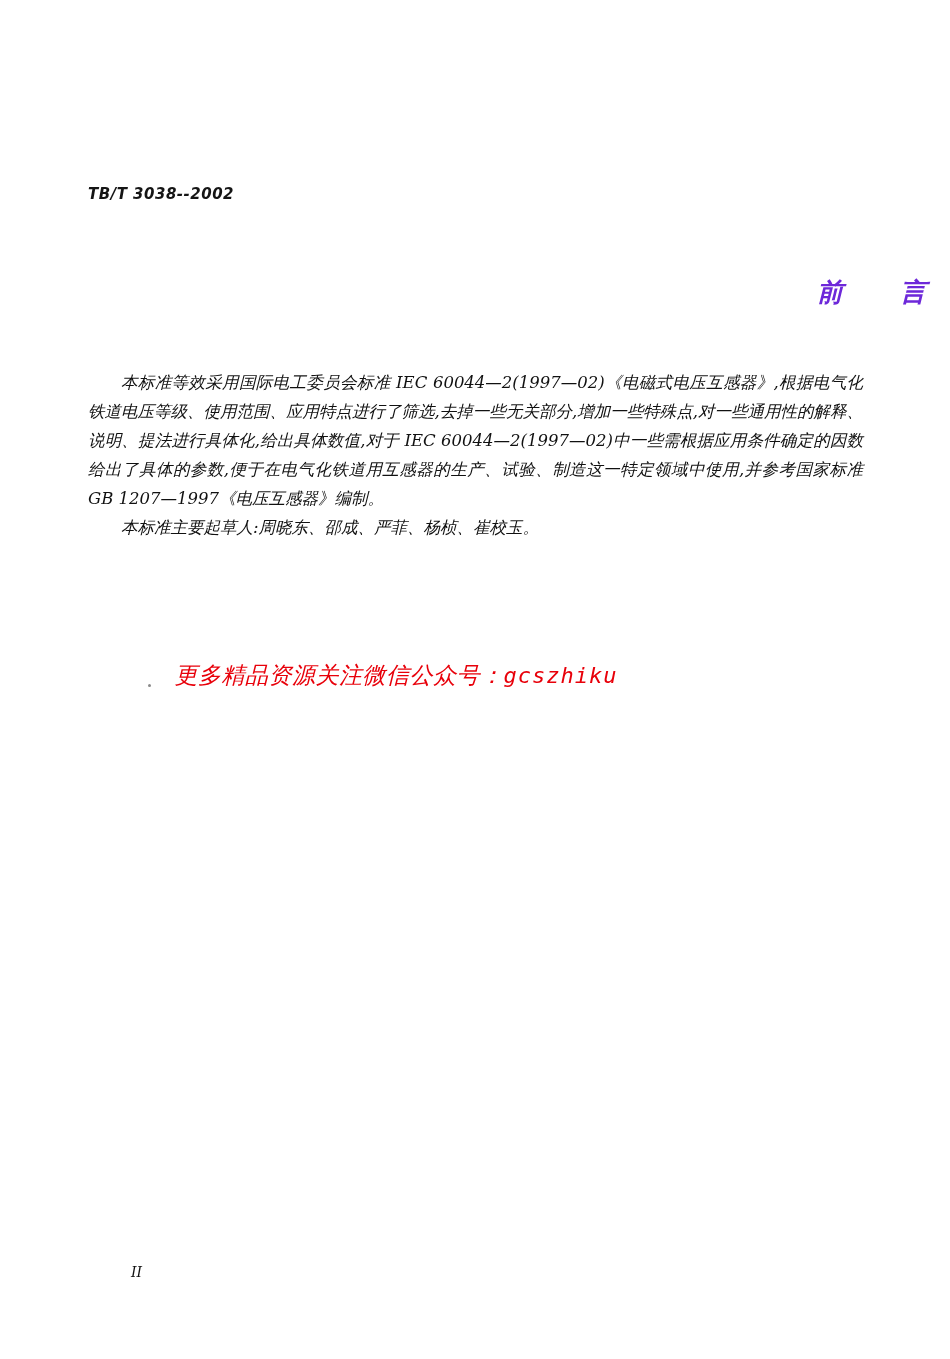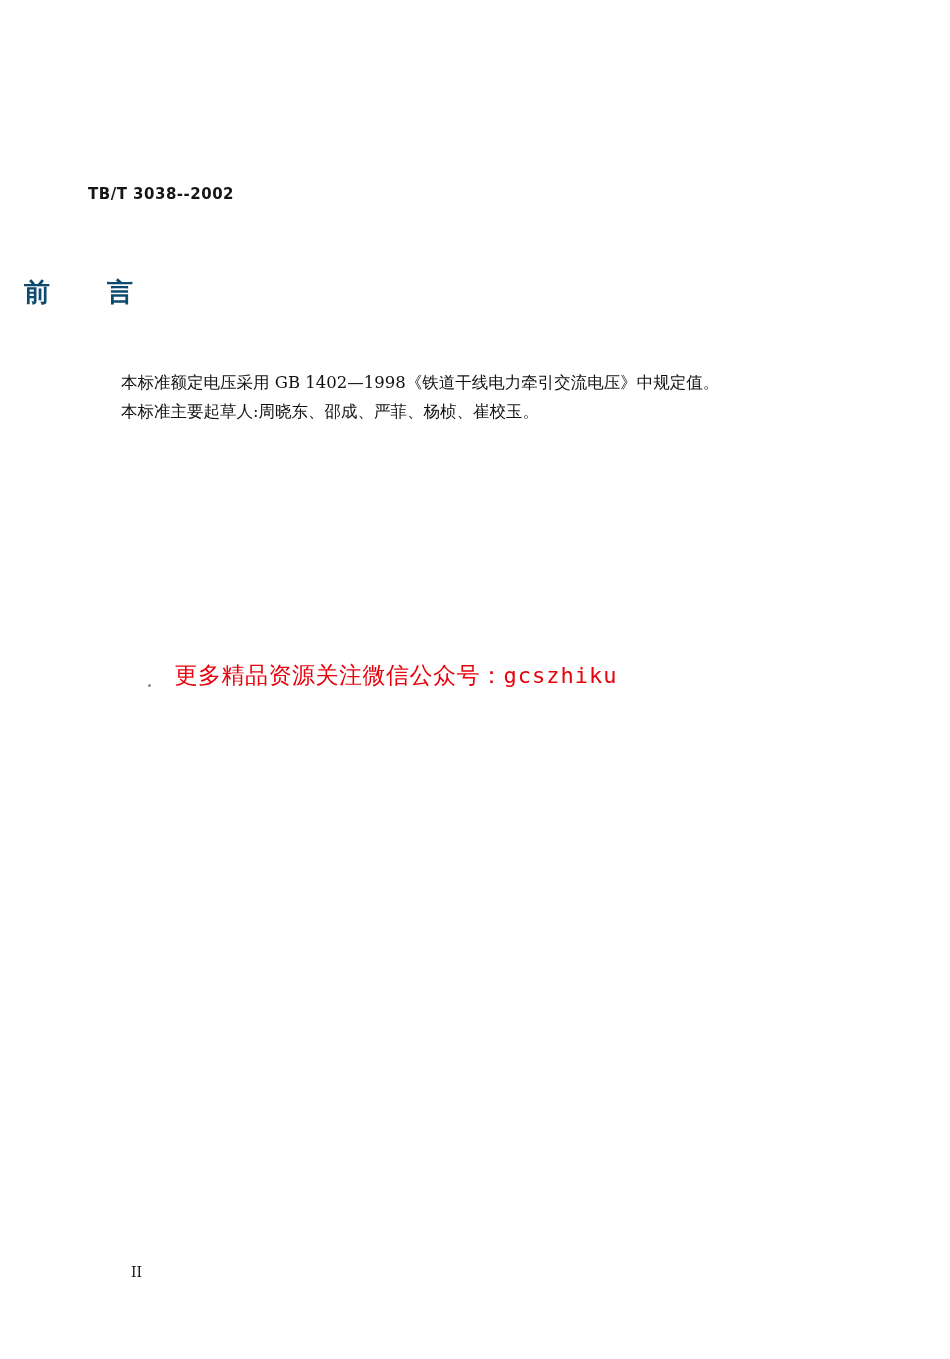--- a/index.html
+++ b/index.html
@@ -14,43 +14,44 @@
     color: #111111;
     position: relative;
     overflow: hidden;
   }
   .page {
     position: absolute;
     left: 0;
     top: 0;
     width: 950px;
     height: 1359px;
+    font-style: italic;
   }
   .std-number {
     position: absolute;
     left: 88px;
     top: 185px;
     font-family: "DejaVu Sans", "Liberation Sans", sans-serif;
     font-weight: bold;
     font-size: 15px;
     letter-spacing: 0.5px;
     color: #151515;
   }
   .doc-title {
     position: absolute;
     left: 0;
     top: 275px;
     width: 950px;
-    text-align: left;
+    text-align: right;
     font-family: "DejaVu Sans", "Liberation Sans", sans-serif;
     font-weight: bold;
     font-size: 26px;
     letter-spacing: 24px;
     text-indent: 24px;
-    color: #0c4a6e;
+    color: #6d28d9;
   }
   .body-block {
     position: absolute;
     left: 88px;
     top: 368px;
     width: 775px;
   }
   .para {
     font-size: 16.5px;
     line-height: 29px;
@@ -103,21 +104,21 @@
 </head>
 <body>
 
 <div class="page">
 
   <div class="std-number">TB/T 3038--2002</div>
 
   <div class="doc-title">前  言</div>
 
   <div class="body-block">
-    <p class="para indent">本标准额定电压采用 GB 1402—1998《铁道干线电力牵引交流电压》中规定值。</p>
+    <p class="para first">本标准等效采用国际电工委员会标准 IEC 60044—2(1997—02)《电磁式电压互感器》,根据电气化铁道电压等级、使用范围、应用特点进行了筛选,去掉一些无关部分,增加一些特殊点,对一些通用性的解释、说明、提法进行具体化,给出具体数值,对于 IEC 60044—2(1997—02)中一些需根据应用条件确定的因数给出了具体的参数,便于在电气化铁道用互感器的生产、试验、制造这一特定领域中使用,并参考国家标准 GB 1207—1997《电压互感器》编制。</p>
     <p class="para indent">本标准主要起草人:周晓东、邵成、严菲、杨桢、崔校玉。</p>
   </div>
 
   <div class="dot-mark"></div>
 
   <div class="watermark">
     <span>更多精品资源关注微信公众号：</span><span class="code">gcszhiku</span>
   </div>
 
   <div class="page-number">II</div>

